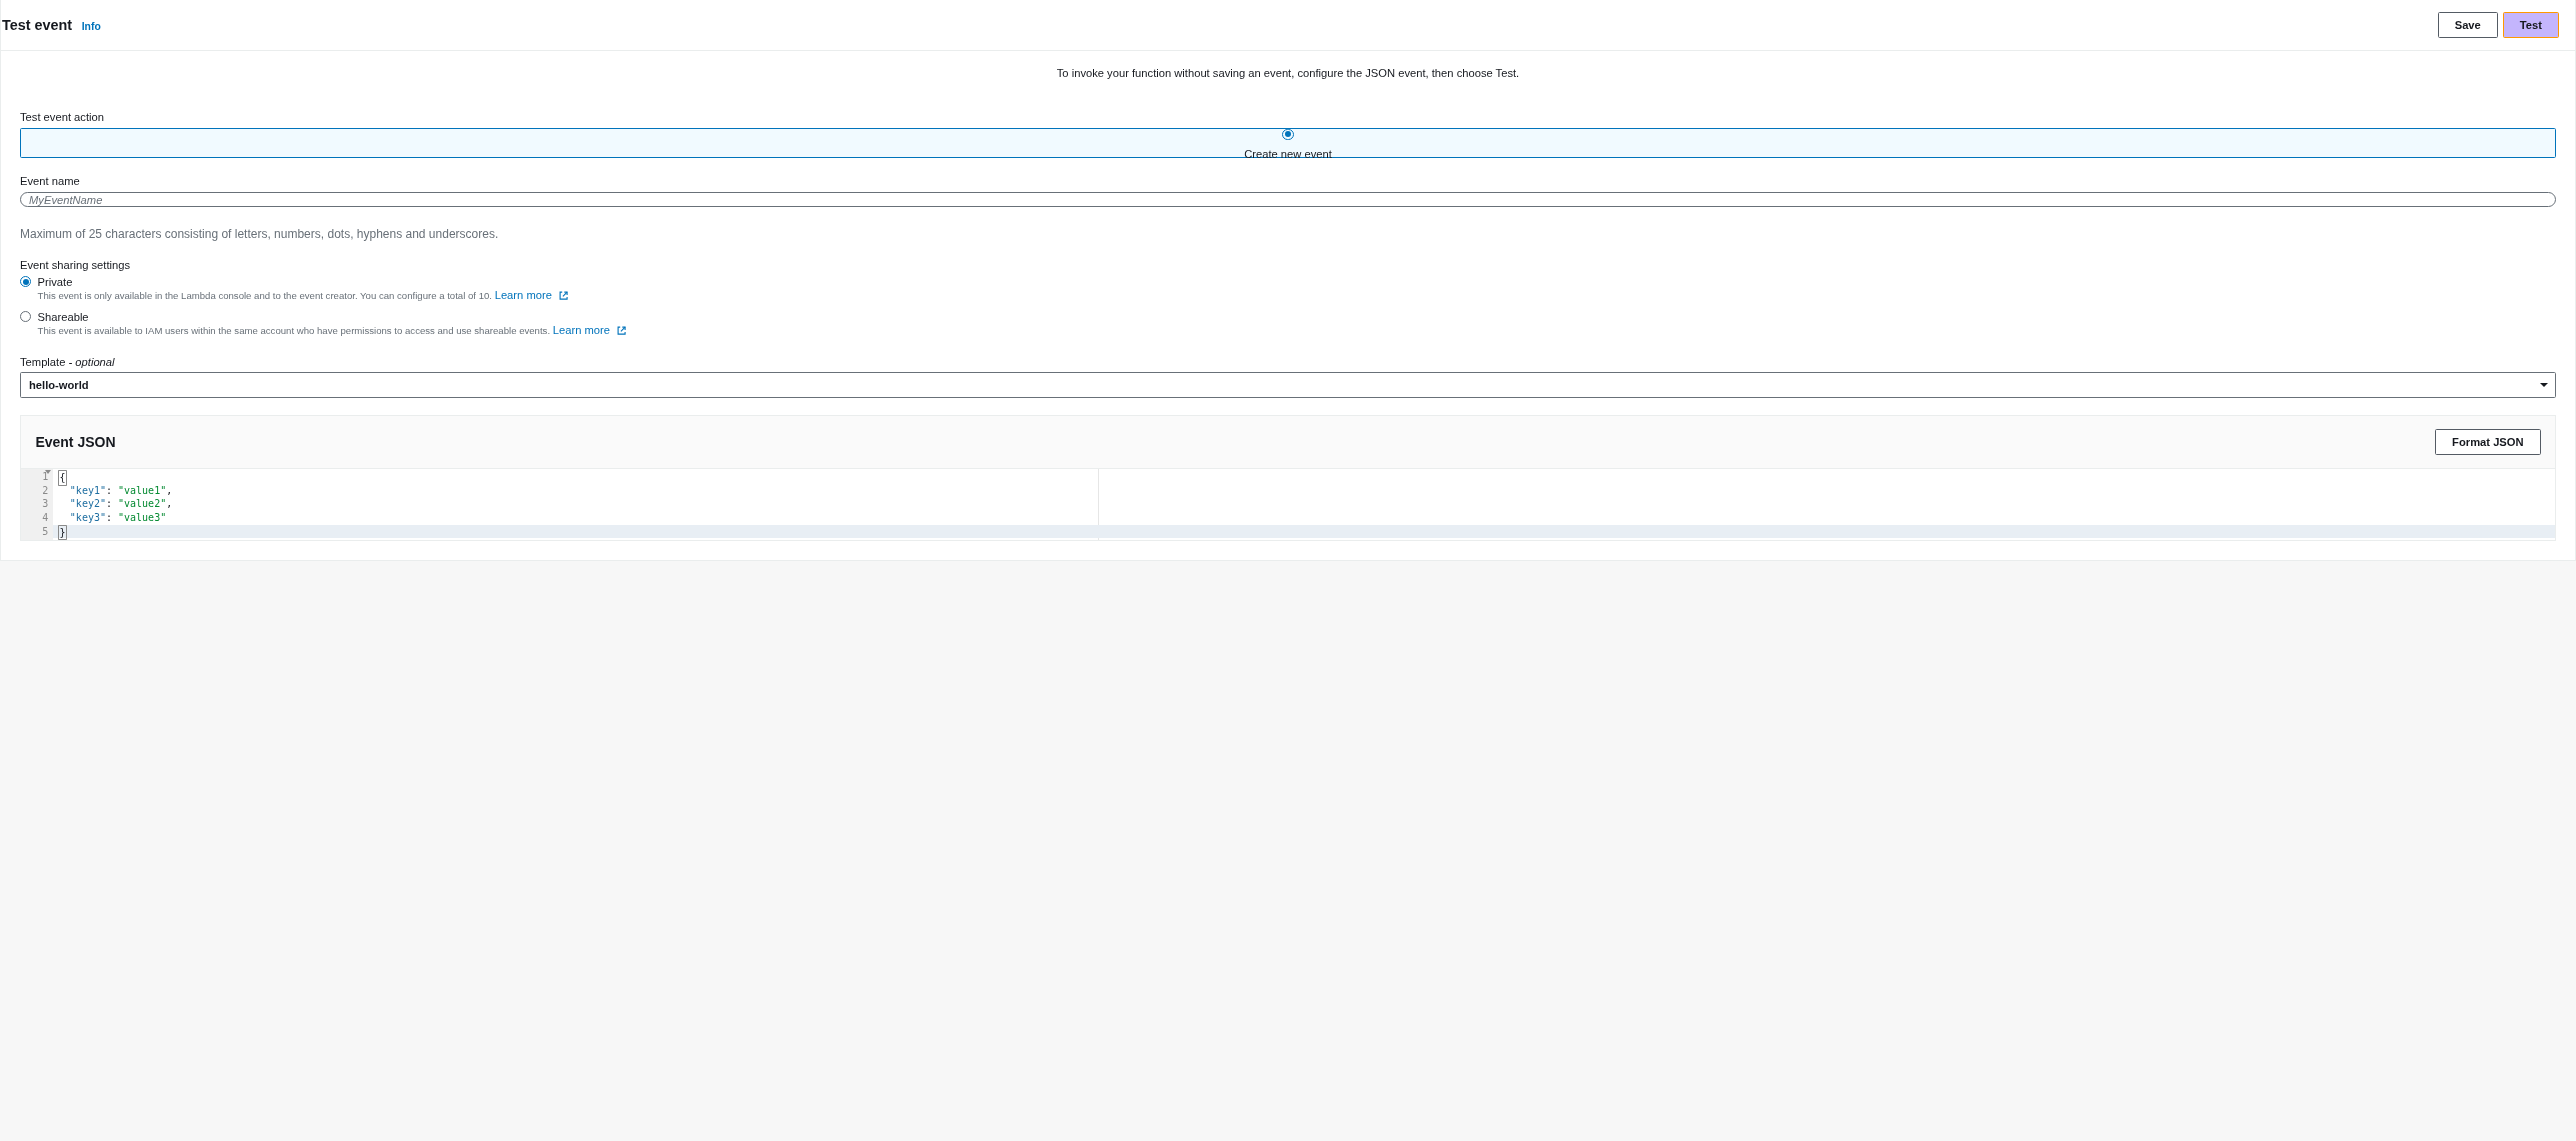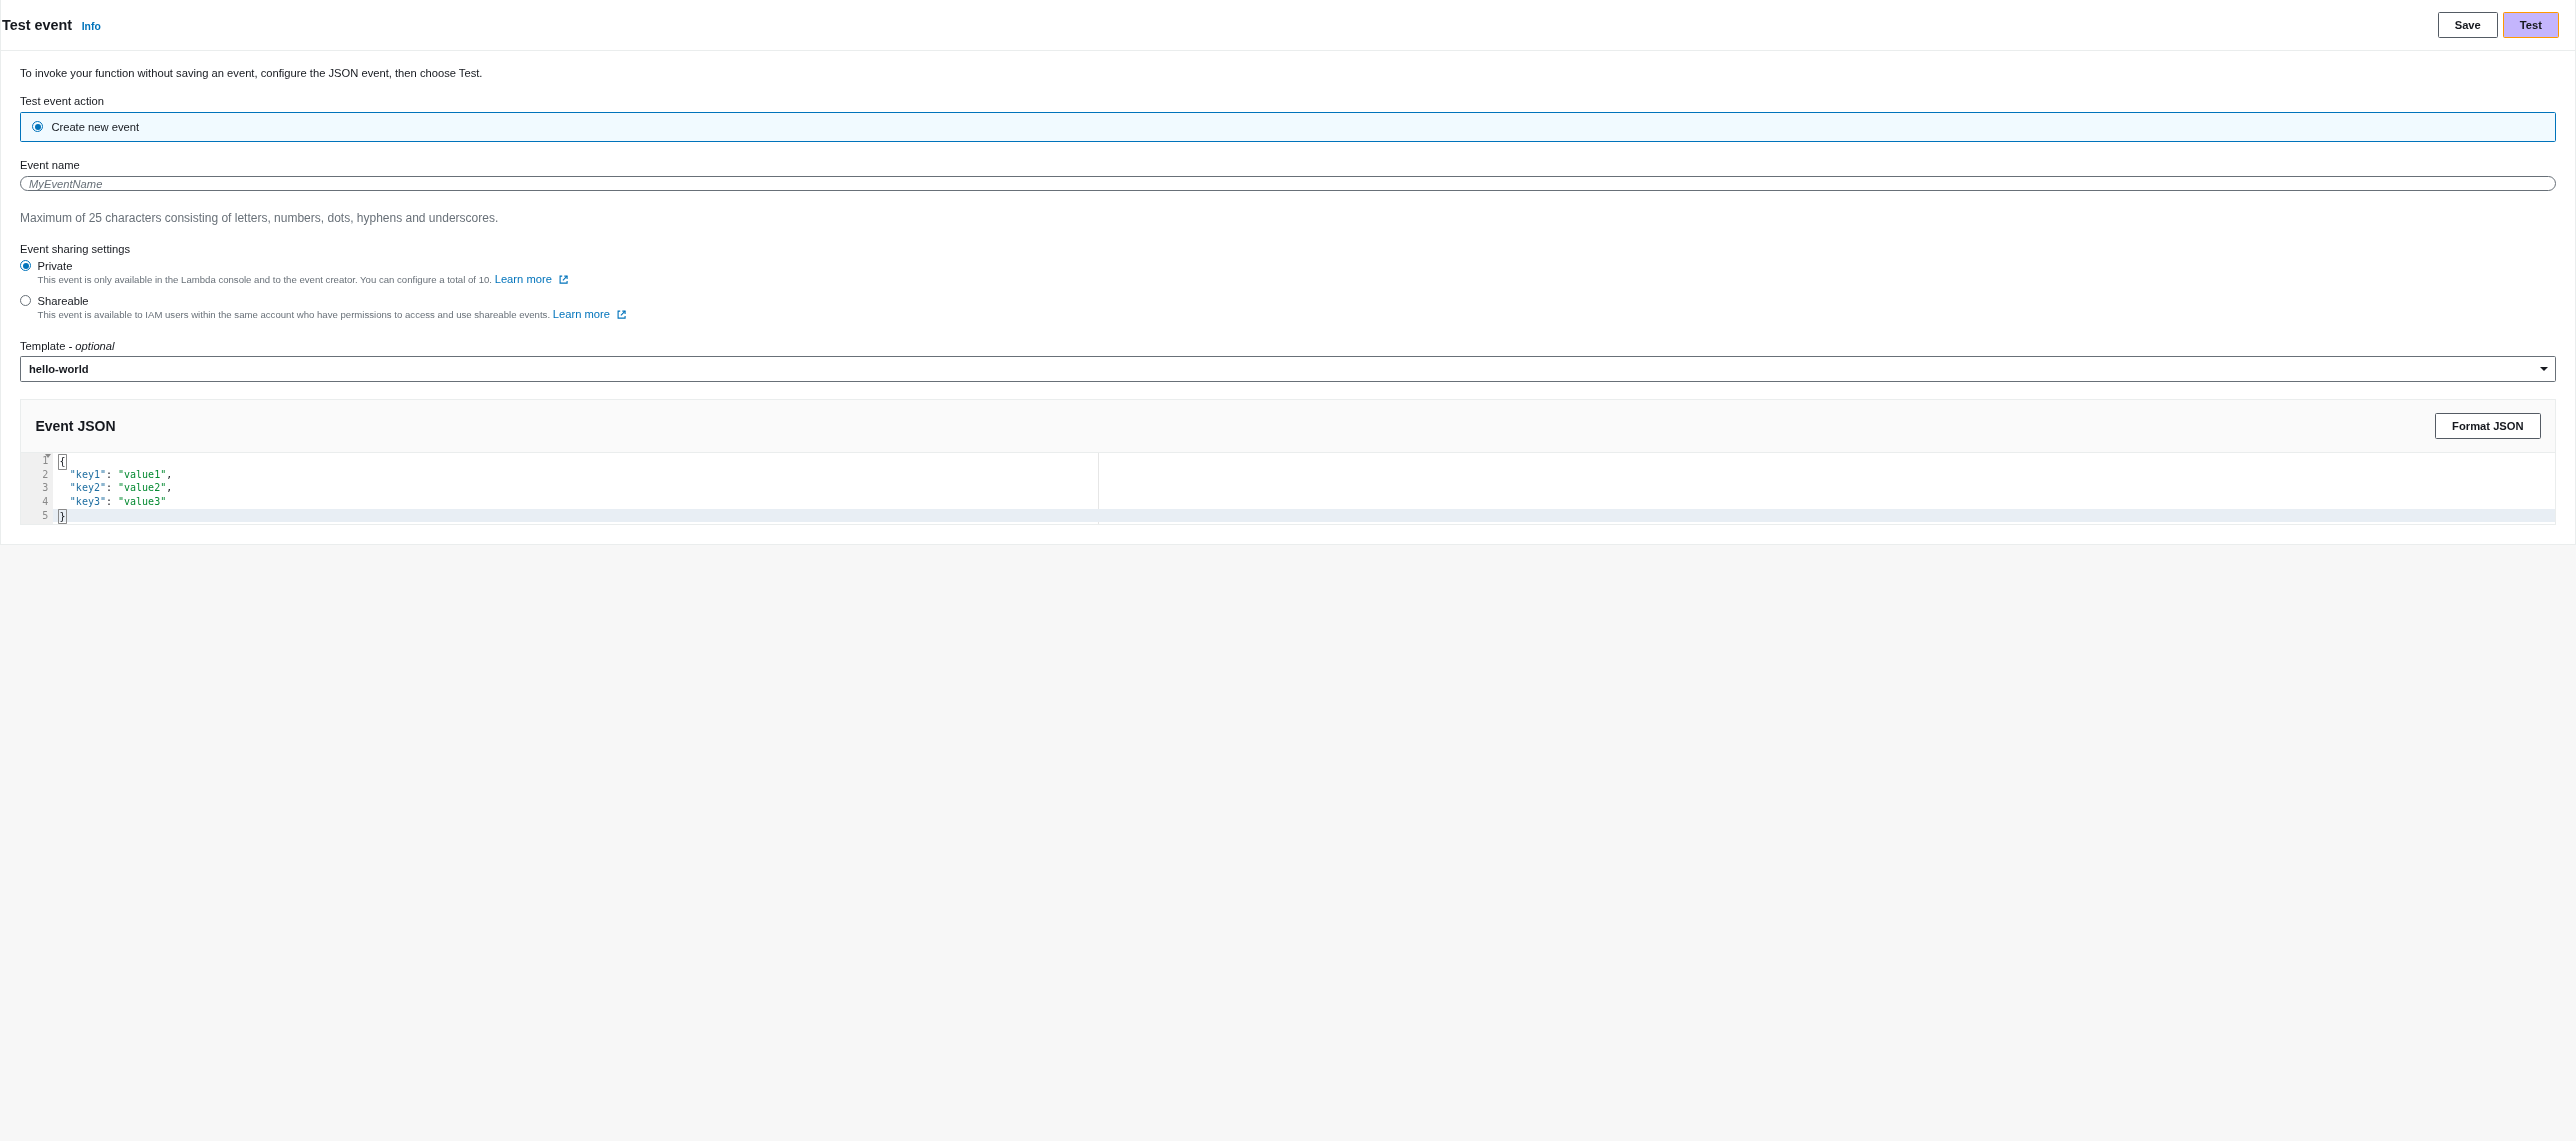--- a/index.html
+++ b/index.html
@@ -34,37 +34,37 @@
     }
     .btn-primary { background: #c4b5fd; border-color: #ff9900; color: #16191f; }
 
     
     .card {
       background: #ffffff;
       border: 0.8px solid #eaeded;
       border-top: none;
       padding: 16px 19px 19px 19px;
     }
-    .intro { color: #16191f; margin-bottom: 16px; }
+    .intro { color: #16191f; margin-bottom: 32px; text-align: center; }
 
     
     .field-label { color: #16191f; margin-bottom: 4.8px; }
     .hint { color: #687078; font-size: 12px; margin-top: 20px; }
 
     
     .segment { display: flex; gap: 14.4px; margin-bottom: 17.6px; }
     .seg-opt {
       flex: 1;
       height: 30px;
       display: flex; align-items: center; gap: 8px;
       padding: 0 11.2px;
       border: 0.8px solid #aab7b8; border-radius: 1.6px;
       background: #ffffff; cursor: pointer;
     }
-    .seg-opt.selected { border-color: #0073bb; background: #f1faff; }
+    .seg-opt.selected { border-color: #0073bb; background: #f1faff; flex-direction: column; }
     .seg-opt.disabled { background: #eaeded; border-color: #eaeded; color: #879196; cursor: not-allowed; }
     .radio-dot {
       width: 11.2px; height: 11.2px; border-radius: 50%;
       border: 1.6px solid #687078; position: relative; flex: 0 0 auto;
     }
     .seg-opt.selected .radio-dot { border-color: #0073bb; }
     .seg-opt.selected .radio-dot::after {
       content: ""; position: absolute; inset: 1.6px; border-radius: 50%; background: #0073bb;
     }
     .seg-opt.disabled .radio-dot { border-color: #aab7b8; background: #d5dbdb; }

